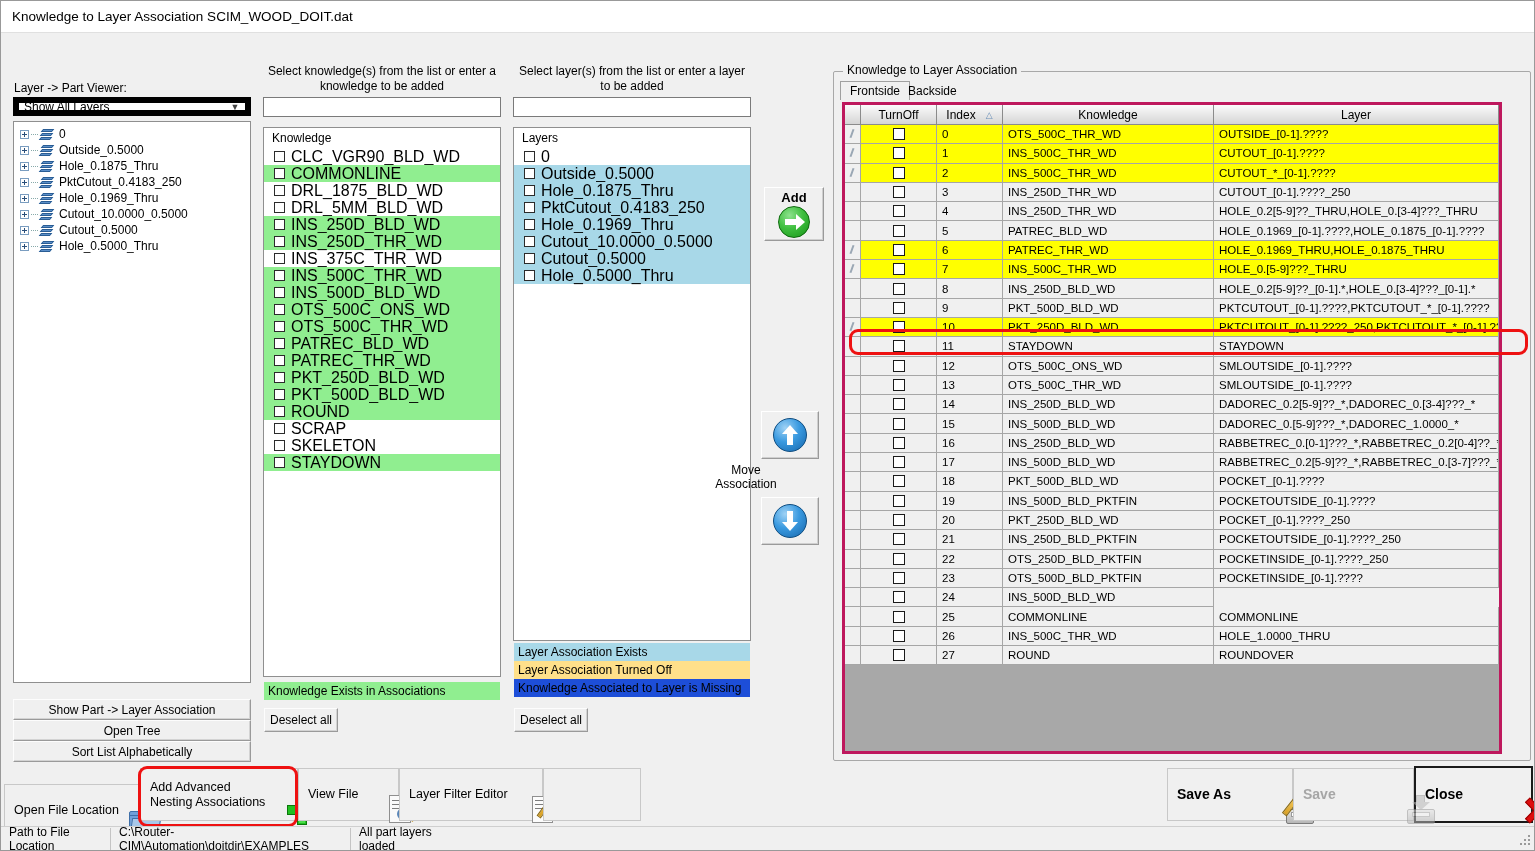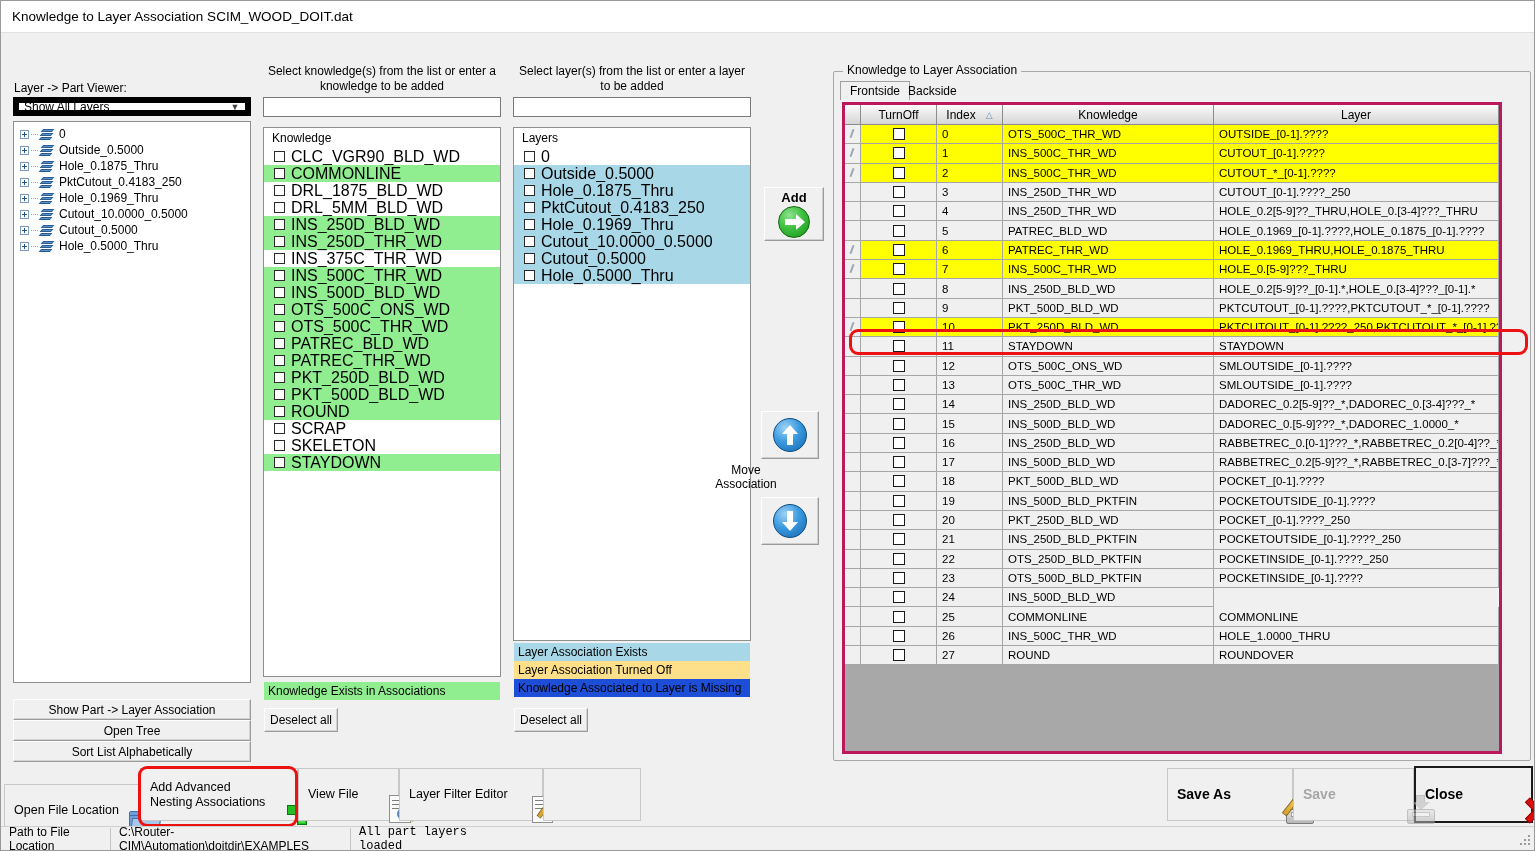--- a/index.html
+++ b/index.html
@@ -950,21 +950,21 @@
   <div class="tbtn" style="left:1292px; top:767px; width:121px; justify-content:space-between;">
     <span class="tlabel" style="font-weight:bold; font-size:14px; color:#a6a6a6;">Save</span>
     <span class="ticon">
       <span class="save-icon"><span class="ar"></span><span class="ar2"></span><span class="body"></span><span class="slot"></span></span>
     </span>
   </div>
 
   <div id="statusbar">
     <div class="sbcell" style="width:110px;">Path to File Location</div>
     <div class="sbcell" style="width:240px;">C:\Router-CIM\Automation\doitdir\EXAMPLES</div>
-    <div class="sbcell" style="width:125px; border-right:none;font-family:Liberation Mono, monospace;">All part layers loaded</div>
+    <div class="sbcell" style="width:125px; border-right:none;">All part layers loaded</div>
     <div class="grip">
       <i style="left:8px;top:8px"></i>
         <i style="left:4px;top:8px"></i>
         <i style="left:8px;top:4px"></i>
         <i style="left:0;top:8px"></i>
         <i style="left:4px;top:4px"></i>
         <i style="left:8px;top:0"></i>
     </div>
   </div>
 

